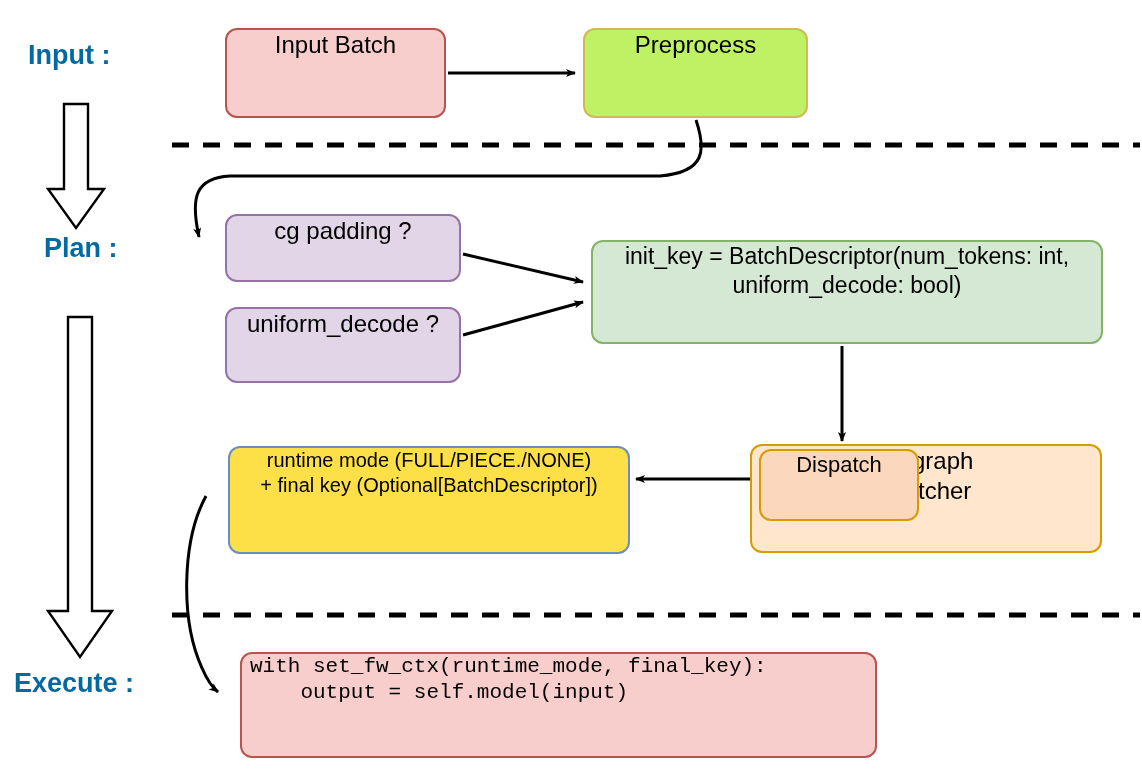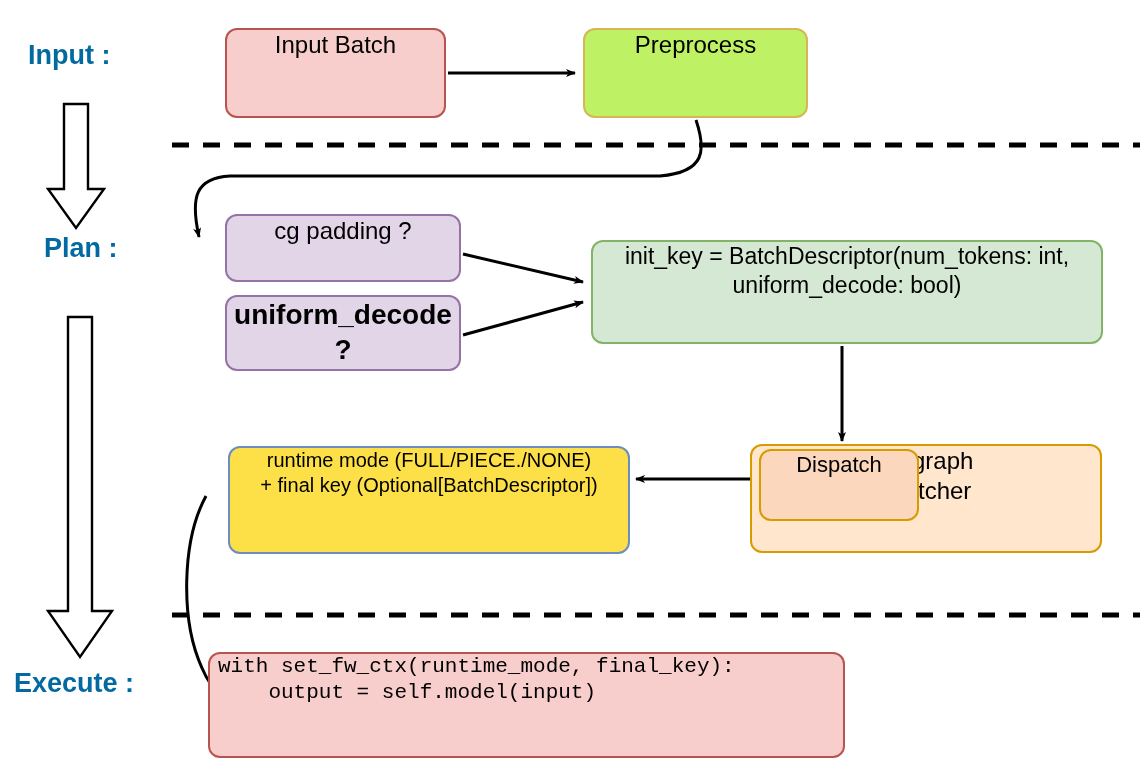--- a/index.html
+++ b/index.html
@@ -38,27 +38,27 @@
   .purple {background:#e1d5e7;border-color:#9673a6;}
   .green  {background:#d5e8d4;border-color:#82b366;}
   .orange {background:#ffe6cc;border-color:#d79b00;}
   .peach  {background:#fad7bd;border-color:#d79b00;}
   .blue   {background:#fde047;border-color:#6c8ebf;}
 
   
   #n-input-batch   {left:225px;top:28px;  width:221px;height:90px; font-size:24px;}
   #n-preprocess    {left:583px;top:28px;  width:225px;height:90px; font-size:24px;}
   #n-cg-padding    {left:225px;top:214px; width:236px;height:68px; font-size:24px;}
-  #n-uniform-dec   {left:225px;top:295px; width:236px;height:76px; font-size:28px;font-weight:bold;}
+  #n-uniform-dec   {left:225px;top:307px; width:236px;height:76px; font-size:24px;}
   #n-init-key      {left:591px;top:240px; width:512px;height:104px;font-size:23px;padding:0 10px;}
   #n-cuda-disp     {left:750px;top:444px; width:352px;height:109px;font-size:24px;
                     justify-content:flex-end;padding-right:24px;}
   #n-dispatch      {left:759px;top:449px; width:160px;height:72px; font-size:22px;}
   #n-runtime-mode  {left:228px;top:446px; width:402px;height:108px;font-size:20px;}
-  #n-code          {left:208px;top:652px; width:637px;height:106px;font-size:21px;
+  #n-code          {left:240px;top:652px; width:637px;height:106px;font-size:21px;
                     justify-content:flex-start;padding-left:8px;text-align:left;}
   #n-code .txt{text-align:left;white-space:pre;}
 
   #lbl-input   {left:28px;  top:40px;}
   #lbl-plan    {left:44px;  top:233px;}
   #lbl-execute {left:14px;  top:668px;}
 </style>
 </head>
 <body>
 

